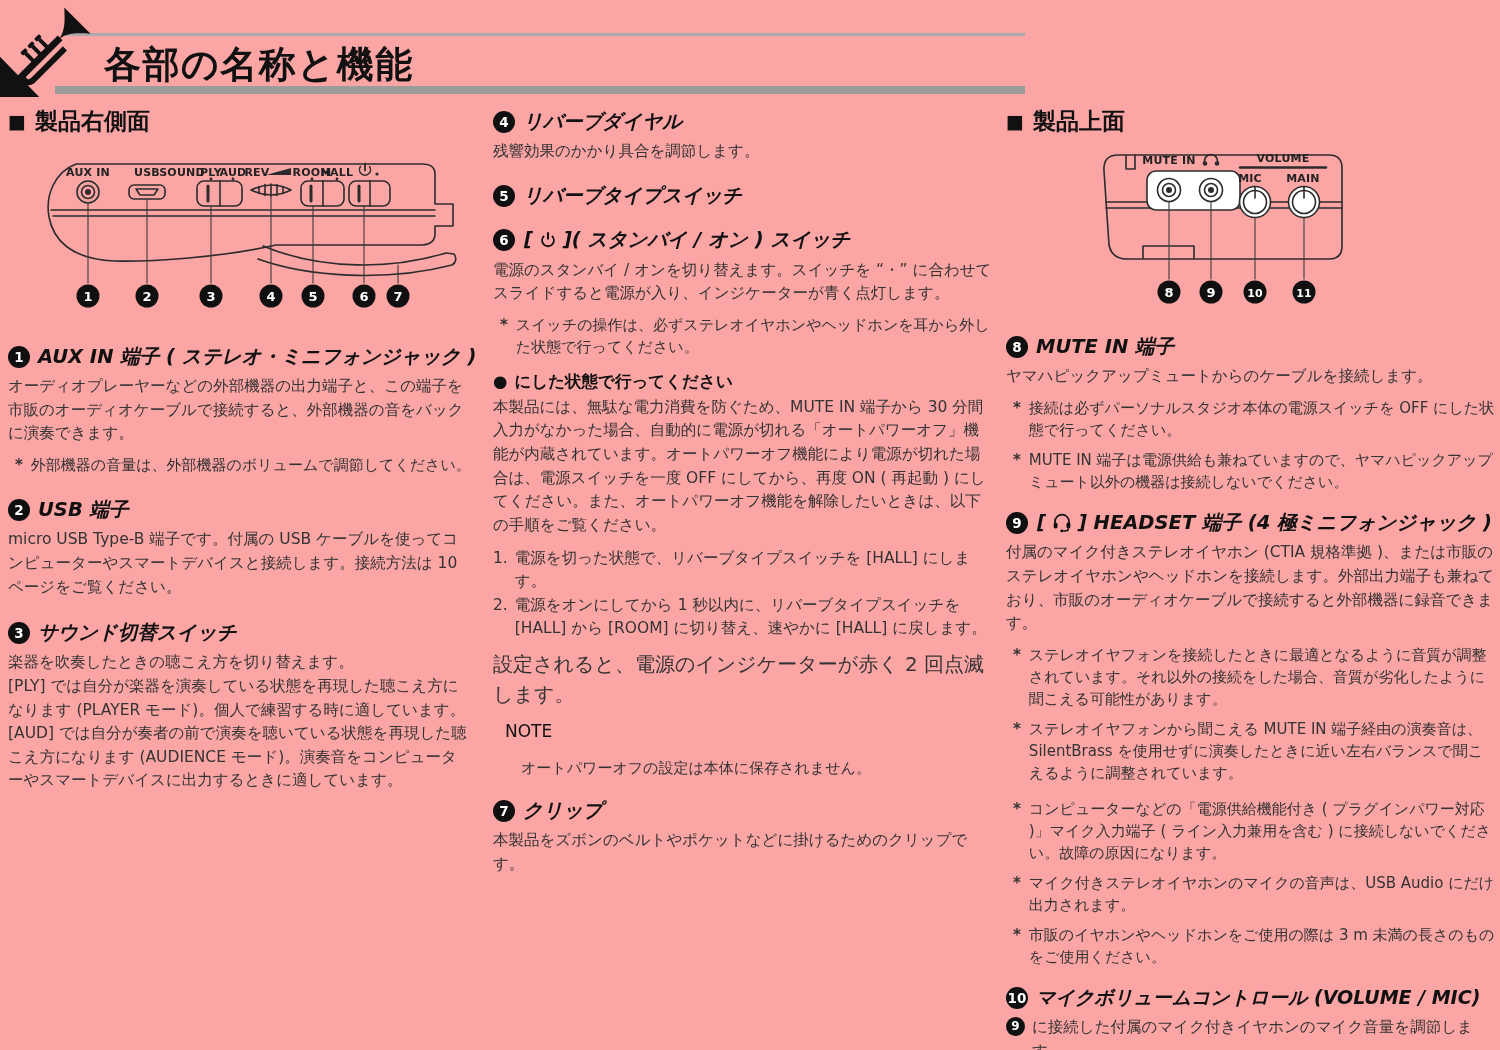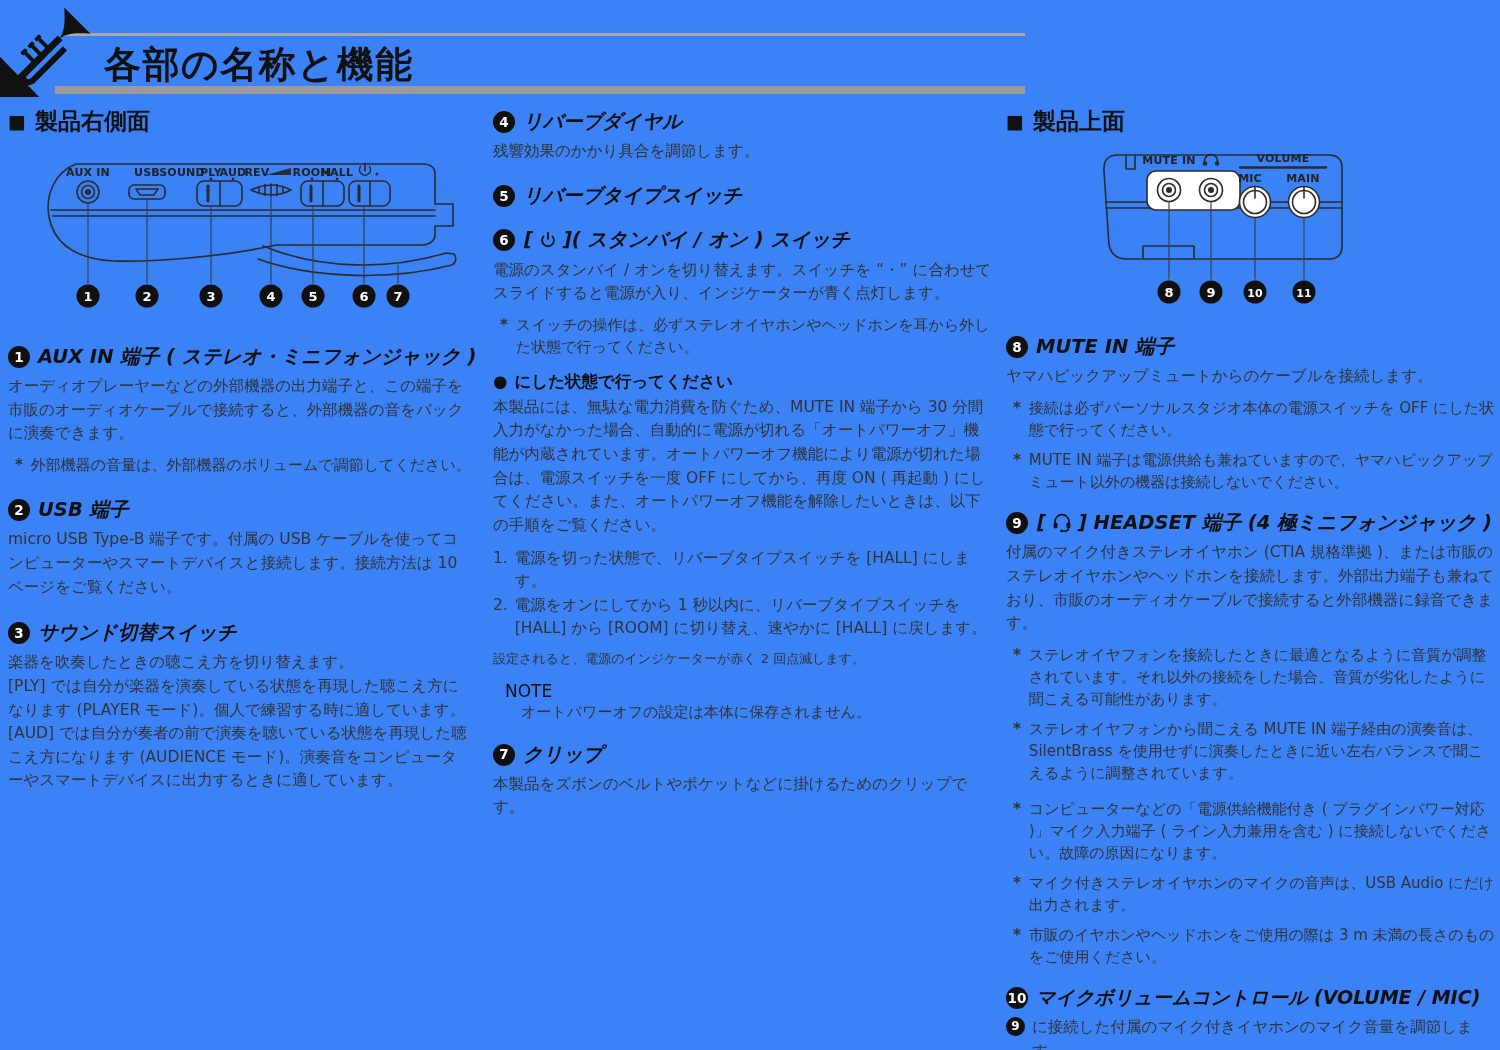--- a/index.html
+++ b/index.html
@@ -1,17 +1,17 @@
 <!DOCTYPE html>
 <html><head>
 <meta charset="utf-8">
 <style>
   html,body{margin:0;padding:0;background:#ffffff;}
   body{width:1500px;height:1050px;font-family:"DejaVu Sans","Liberation Sans",sans-serif;color:#333;}
-  .page{position:relative;width:1500px;height:1050px;background:#3b82f6;overflow:hidden;}
+  .page{position:relative;width:1500px;height:1050px;background:#fca5a5;overflow:hidden;}
 
   
   .hdr-line-thin{position:absolute;left:62px;top:33px;width:963px;height:3px;background:#aaaaaa;}
   .hdr-line-thick{position:absolute;left:55px;top:86px;width:970px;height:8px;background:#9b9b9b;}
   .hdr-icon{position:absolute;left:0px;top:0px;}
   .page-title{position:absolute;left:104px;top:40px;font-size:37px;font-weight:800;color:#111;letter-spacing:1.5px;white-space:nowrap;}
 
   
   .col{position:absolute;}
   .col-left{left:8px;top:106px;width:464px;}
@@ -29,25 +29,25 @@
 
   .body-text{font-size:15.5px;line-height:1.52;margin:0 0 4px 0;white-space:pre-line;}
   .note-item{display:flex;gap:8px;font-size:15px;line-height:1.47;margin:8px 0 0 7px;}
   .note-item .ast{flex:none;font-weight:600;}
   .note-gap{margin-top:14px;}
 
   .bullet-head{display:flex;align-items:center;gap:7px;font-size:16.5px;font-weight:800;color:#111;margin:13px 0 3px 0;}
   .steps{margin:10px 0 0 0;}
   .step{display:flex;gap:7px;font-size:15.5px;line-height:1.45;margin:2px 0;}
   .step .step-num{flex:none;}
-  .result-text{font-size:13px;line-height:1.5;margin:10px 0 0 0;}
+  .result-text{font-size:20px;line-height:1.5;margin:10px 0 0 0;}
 
   .note-block{margin:12px 0 0 12px;}
   .note-label{font-size:17px;font-weight:400;color:#111;}
-  .note-body{margin:0 0 0 16px;font-size:15px;line-height:1.47;}
+  .note-body{margin:16px 0 0 16px;font-size:15px;line-height:1.47;}
 
   .diagram{display:block;margin-top:12px;}
   .diagram text{font-family:"DejaVu Sans","Liberation Sans",sans-serif;}
   .dlabel{font-size:11px;font-weight:600;fill:#222;letter-spacing:0.2px;}
   .cnum{font-size:13px;font-weight:700;fill:#ffffff;text-anchor:middle;}
   .head-icon{flex:none;}
 </style>
 </head>
 <body>
 

